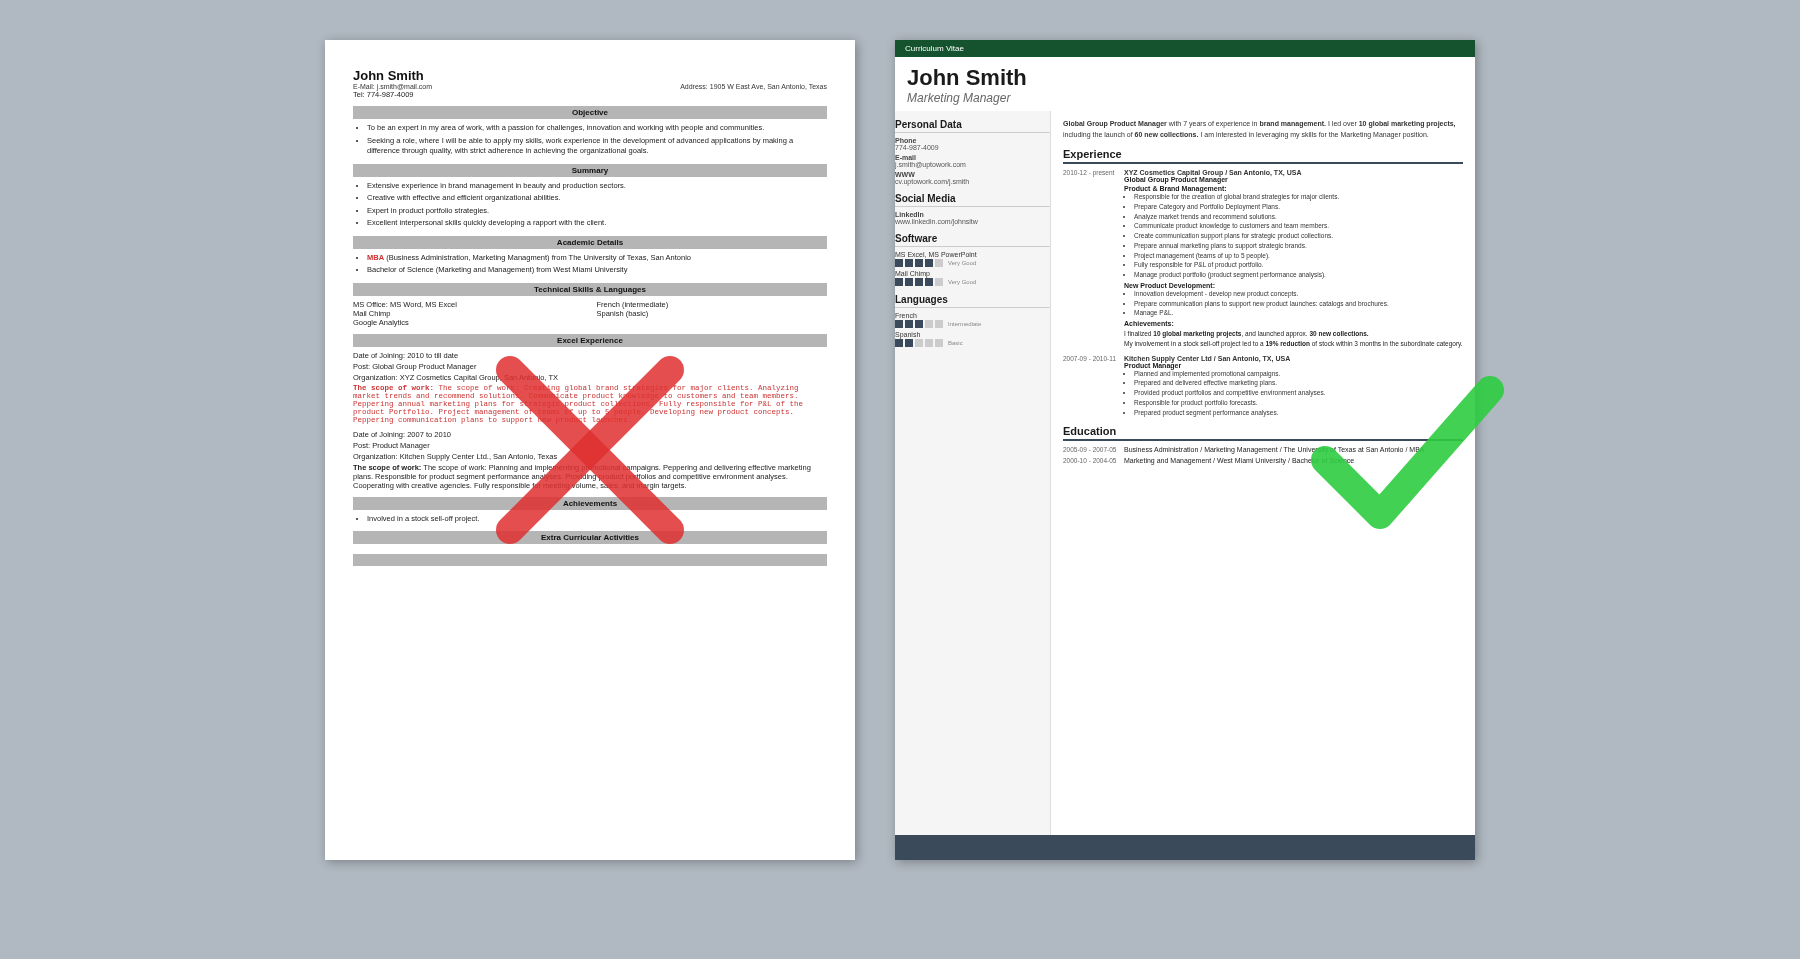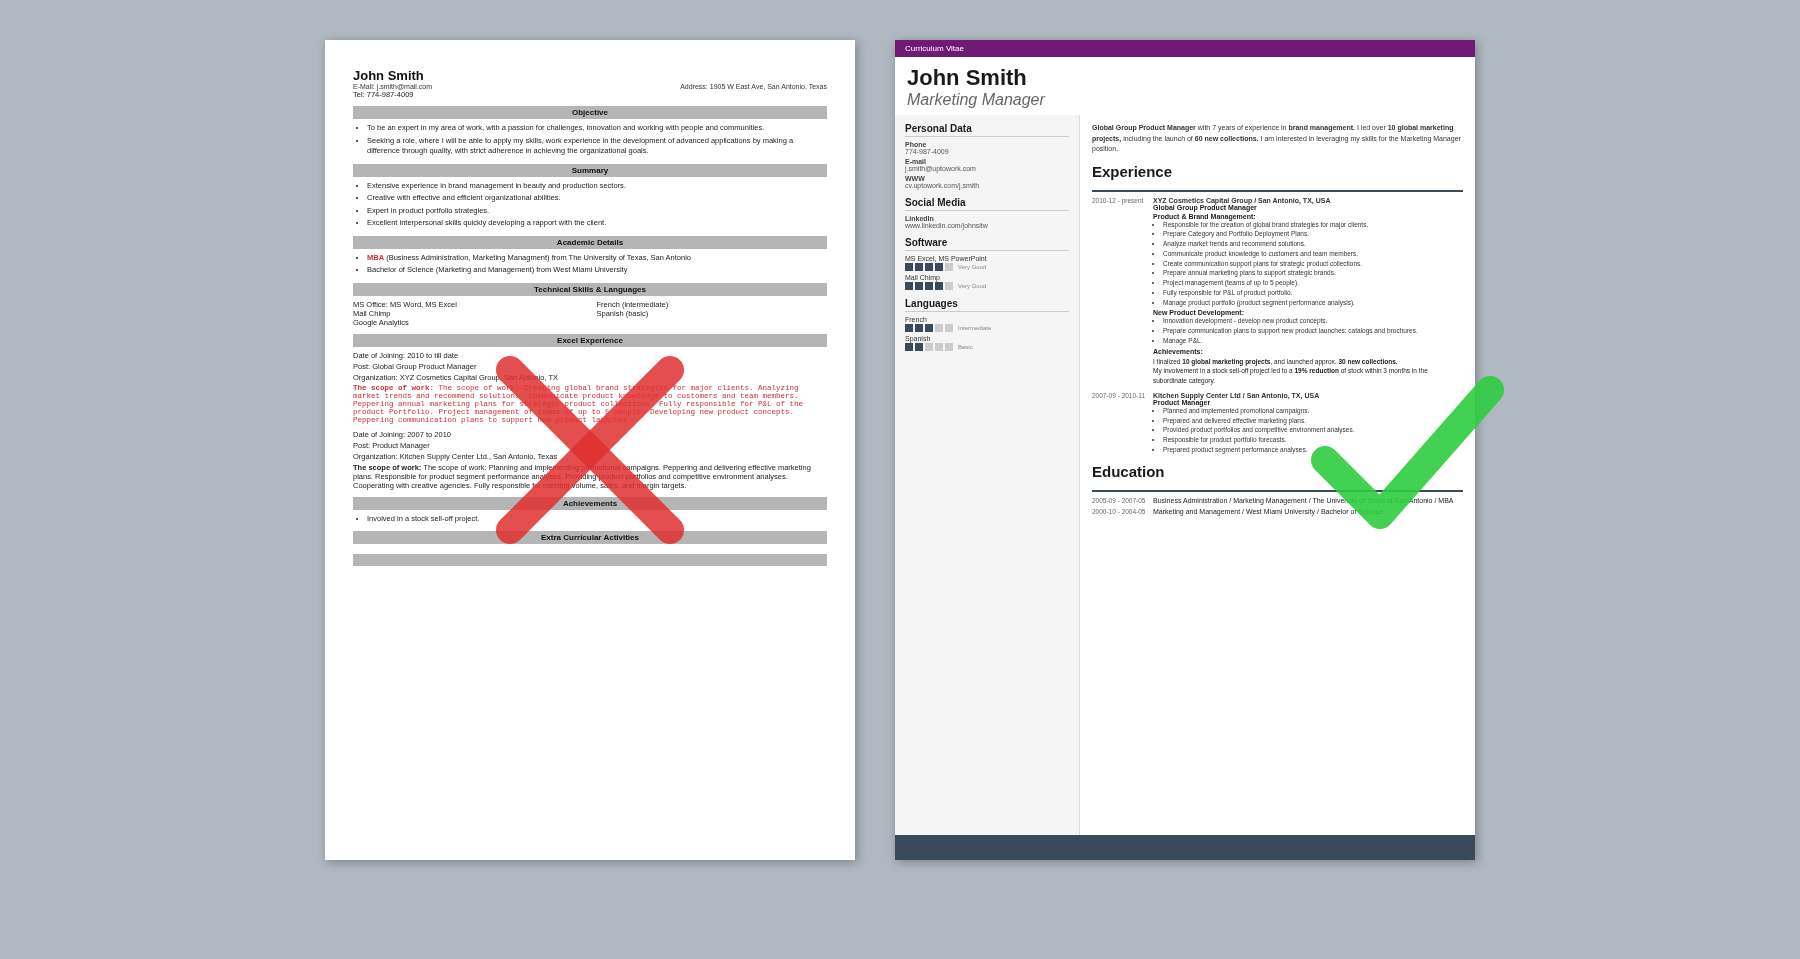--- a/index.html
+++ b/index.html
@@ -117,49 +117,49 @@
       position: absolute;
       top: 50%;
       right: -30px;
       transform: translateY(-50%);
       width: 200px;
       height: 200px;
       pointer-events: none;
     }
     
     .cv-header-bar {
-      background: #701a75;
+      background: #14532d;
       color: white;
       font-size: 8px;
       padding: 4px 10px;
     }
     .cv-name-section {
       padding: 8px 12px 6px 12px;
       border-bottom: none;
     }
     .cv-name {
       font-size: 22px;
       font-weight: bold;
       color: #1a1a1a;
     }
     .cv-title {
-      font-size: 16px;
+      font-size: 12px;
       color: #666;
       font-style: italic;
     }
     .cv-body {
       display: flex;
       flex: 1;
       overflow: hidden;
     }
     
     .cv-sidebar {
-      width: 185px;
+      width: 156px;
       background: #f5f5f5;
-      padding: 8px 10px;
+      padding: 8px 0;
       font-size: 7px;
       color: #333;
       flex-shrink: 0;
       border-right: 1px solid #ddd;
     }
     .cv-sidebar-section {
       margin-bottom: 8px;
     }
     .cv-sidebar-title {
       font-size: 10px;
@@ -218,26 +218,26 @@
     .cv-summary-text {
       font-size: 7px;
       line-height: 1.5;
       margin-bottom: 8px;
       color: #333;
     }
     .cv-main-section {
       margin-bottom: 8px;
     }
     .cv-main-title {
-      font-size: 15px;
+      font-size: 11px;
       font-weight: bold;
       color: #1a1a1a;
       margin-bottom: 5px;
       border-bottom: 2px solid #3a4a5a;
-      padding-bottom: 10px;
+      padding-bottom: 2px;
     }
     .cv-exp-entry {
       display: flex;
       gap: 6px;
       margin-bottom: 6px;
     }
     .cv-exp-dates {
       width: 55px;
       font-size: 6.5px;
       color: #666;

